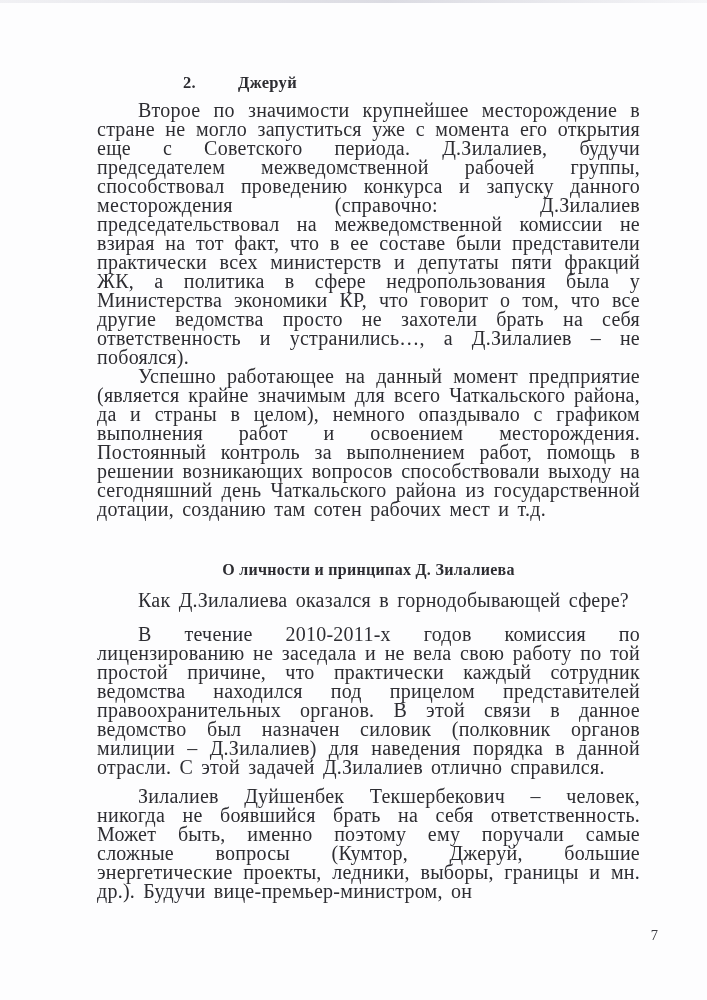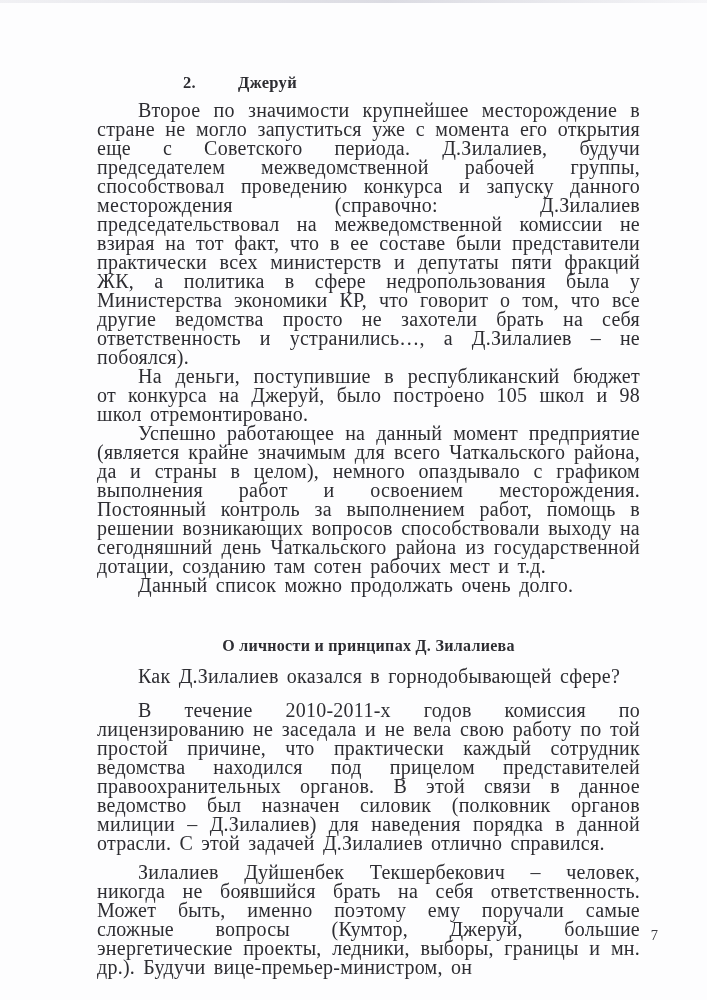--- a/index.html
+++ b/index.html
@@ -91,31 +91,29 @@
 
 <div class="page">
   <div class="content">
 
     <h2 class="num-heading">
       <span class="heading-number">2.</span><span class="heading-title">Джеруй</span>
     </h2>
 
     <p class="para">Второе по значимости крупнейшее месторождение в стране не могло запуститься уже с момента его открытия еще с Советского периода. Д.Зилалиев, будучи председателем межведомственной рабочей группы, способствовал проведению конкурса и запуску данного месторождения (справочно: Д.Зилалиев председательствовал на межведомственной комиссии не взирая на тот факт, что в ее составе были представители практически всех министерств и депутаты пяти фракций ЖК, а политика в сфере недропользования была у Министерства экономики КР, что говорит о том, что все другие ведомства просто не захотели брать на себя ответственность и устранились…, а Д.Зилалиев – не побоялся).</p>
 
-    <p class="para">На деньги, поступившие в республиканский бюджет от конкурса на Джеруй, было построено 105 школ и 98 школ отремонтировано.</p>
 
 
 
     <p class="para">Успешно работающее на данный момент предприятие (является крайне значимым для всего Чаткальского района, да и страны в целом), немного опаздывало с графиком выполнения работ и освоением месторождения. Постоянный контроль за выполнением работ, помощь в решении возникающих вопросов способствовали выходу на сегодняшний день Чаткальского района из государственной дотации, созданию там сотен рабочих мест и т.д.</p>
 
-    <p class="para">Данный список можно продолжать очень долго.</p>
 
     <h2 class="center-heading">О личности и принципах Д. Зилалиева</h2>
 
-    <p class="para question">Как Д.Зилалиев оказался в горнодобывающей сфере?</p>
+    <p class="para question">Как Д.Зилалиева оказался в горнодобывающей сфере?</p>
 
     <p class="para">В течение 2010-2011-х годов комиссия по лицензированию не заседала и не вела свою работу по той простой причине, что практически каждый сотрудник ведомства находился под прицелом представителей правоохранительных органов. В этой связи в данное ведомство был назначен силовик (полковник органов милиции – Д.Зилалиев) для наведения порядка в данной отрасли. С этой задачей Д.Зилалиев отлично справился.</p>
 
     <p class="para last-para">Зилалиев Дуйшенбек Текшербекович – человек, никогда не боявшийся брать на себя ответственность. Может быть, именно поэтому ему поручали самые сложные вопросы (Кумтор, Джеруй, большие энергетические проекты, ледники, выборы, границы и мн. др.). Будучи вице-премьер-министром, он</p>
 
   </div>
 
   <div class="page-number">7</div>
 </div>
 

